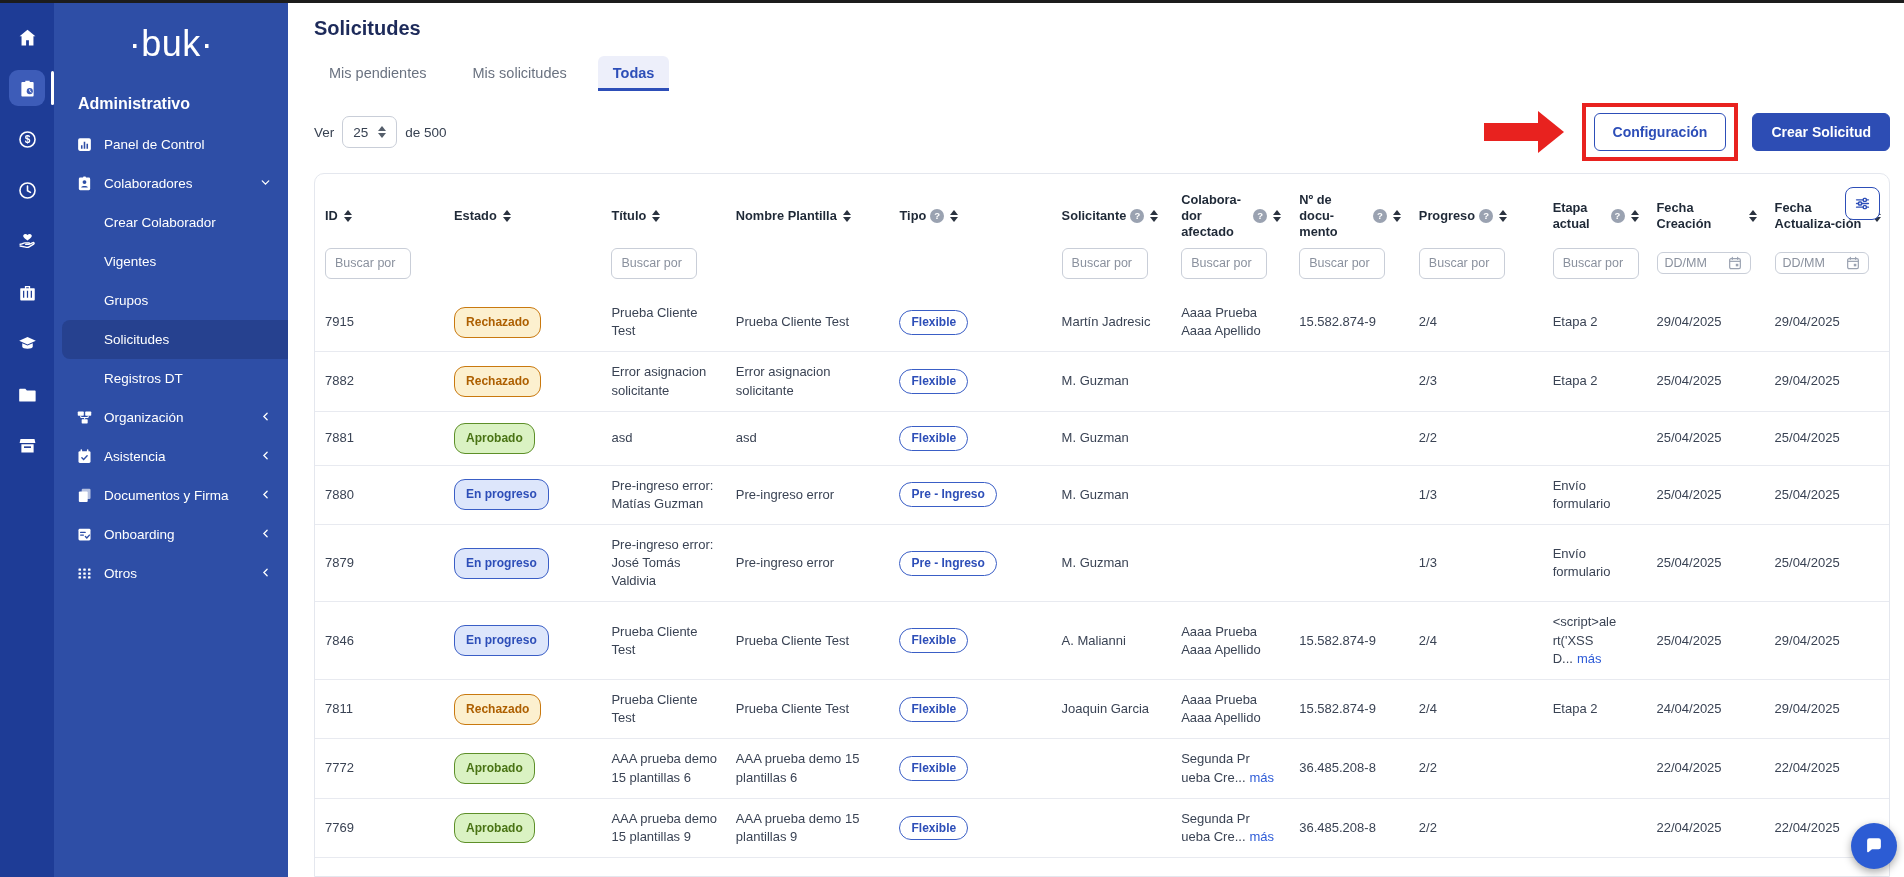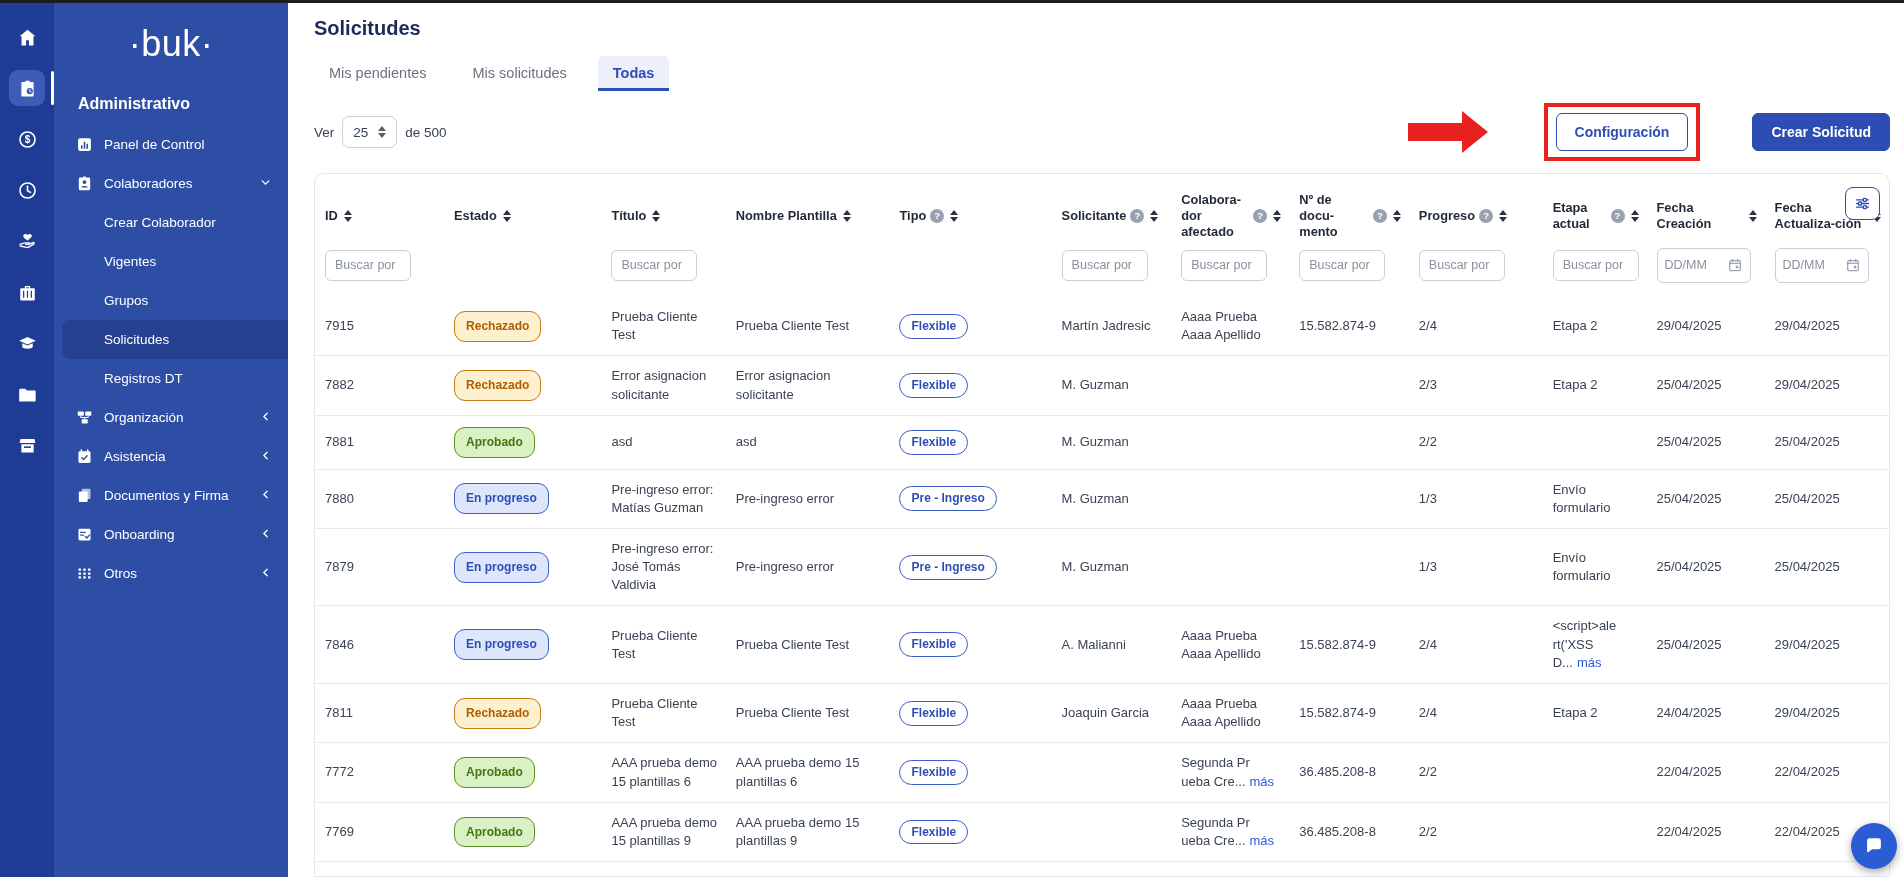--- a/index.html
+++ b/index.html
@@ -35,21 +35,21 @@
   .tab.active { color:#2d4eb8; background:#edeffa; border-radius:6px 6px 0 0; border-bottom:3px solid #2d4eb8; padding-bottom:7px; font-weight:600; }
 
   .controls { margin-top:12px; display:flex; align-items:center; font-size:13.5px; color:#374151; }
   .pagesize { display:flex; align-items:center; gap:8px; }
   .select-box { display:flex; align-items:center; gap:10px; border:1px solid #c9ced8; border-radius:7px; height:32px; padding:0 10px; cursor:pointer; background:#fff; }
   .stepper { display:inline-flex; flex-direction:column; gap:2px; }
   .stepper i { width:0; height:0; border-left:4px solid transparent; border-right:4px solid transparent; }
   .stepper .up { border-bottom:5px solid #555e6b; }
   .stepper .dn { border-top:5px solid #555e6b; }
 
-  .controls-right { margin-left:auto; display:flex; align-items:center;gap:38px; }
+  .controls-right { margin-left:auto; display:flex; align-items:center; }
   .red-arrow { position:relative; width:88px; height:42px; margin-right:10px; }
   .red-arrow .shaft { position:absolute; left:0; top:12px; width:56px; height:18px; background:#e8221f; }
   .red-arrow .head { position:absolute; left:54px; top:0; width:0; height:0; border-left:26px solid #e8221f; border-top:21px solid transparent; border-bottom:21px solid transparent; }
   .annotation-box { border:4px solid #e8221f; padding:6px 8px; margin-right:14px; }
   .btn { height:38px; padding:0 18px; border-radius:6px; font-size:14px; font-weight:600; cursor:pointer; font-family:inherit; }
   .btn-outline { background:#fff; border:1.5px solid #2d4eb8; color:#2d4eb8; }
   .btn-primary { background:#2d4db4; border:1.5px solid #2d4db4; color:#fff; }
 
   
   .card { margin-top:12px; border:1px solid #e4e7ee; border-radius:10px 10px 0 0; flex:1; min-height:0; position:relative; overflow:hidden; background:#fff; }
@@ -59,21 +59,21 @@
   .th-flex .lbl { font-weight:700; line-height:1.25; }
   .sort { display:inline-flex; flex-direction:column; gap:2px; margin-left:2px; cursor:pointer; flex-shrink:0; }
   .sort i { width:0; height:0; border-left:4px solid transparent; border-right:4px solid transparent; }
   .sort .up { border-bottom:5px solid #2b3340; }
   .sort .dn { border-top:5px solid #2b3340; }
   .help { width:14px; height:14px; border-radius:50%; background:#9aa2b1; color:#fff; font-size:9.5px; font-weight:700; display:inline-flex; align-items:center; justify-content:center; cursor:pointer; flex-shrink:0; }
   .help::after { content:"?"; }
   tr.filters td { padding:4px 8px 14px 10px; }
   .filter-input { width:86px; height:31px; border:1px solid #c9ced8; border-radius:6px; padding:0 9px; font-size:12.5px; color:#374151; font-family:inherit; background:#fff; }
   .filter-input::placeholder { color:#8a919e; }
-  .date-wrap { display:inline-flex; align-items:center; border:1px solid #c9ced8; border-radius:6px; height:35px; width:94px; padding:0 7px; background:#fff; }
+  .date-wrap { display:inline-flex; align-items:center; border:1px solid #c9ced8; border-radius:6px; height:22px; width:94px; padding:0 7px; background:#fff; }
   .date-wrap input { border:none; outline:none; width:52px; font-size:12.5px; color:#374151; font-family:inherit; }
   .date-wrap input::placeholder { color:#8a919e; }
   .date-wrap svg { width:16px; height:16px; margin-left:auto; }
   tbody td { padding:11px 8px 11px 10px; font-size:13px; color:#3a4354; border-bottom:1px solid #e8eaf0; vertical-align:middle; line-height:1.4; }
   .badge { display:inline-block; padding:6px 11px; border-radius:11px; font-size:12px; font-weight:700; border:1.5px solid; white-space:nowrap; }
   .badge.v-rechazado { background:#fcf0cf; border-color:#c9790f; color:#ad5f00; }
   .badge.v-aprobado  { background:#daf2c3; border-color:#5d8f28; color:#497314; }
   .badge.v-progreso  { background:#dde6fb; border-color:#3a5ec6; color:#2d4eb8; }
   .pill { display:inline-block; padding:3px 11px; border-radius:13px; border:1.5px solid #3a5ec6; color:#2d4eb8; font-size:12px; font-weight:700; background:#fff; white-space:nowrap;text-align:right; }
   .mas { color:#2d5bd7; margin-left:4px; cursor:pointer; text-decoration:none; }

